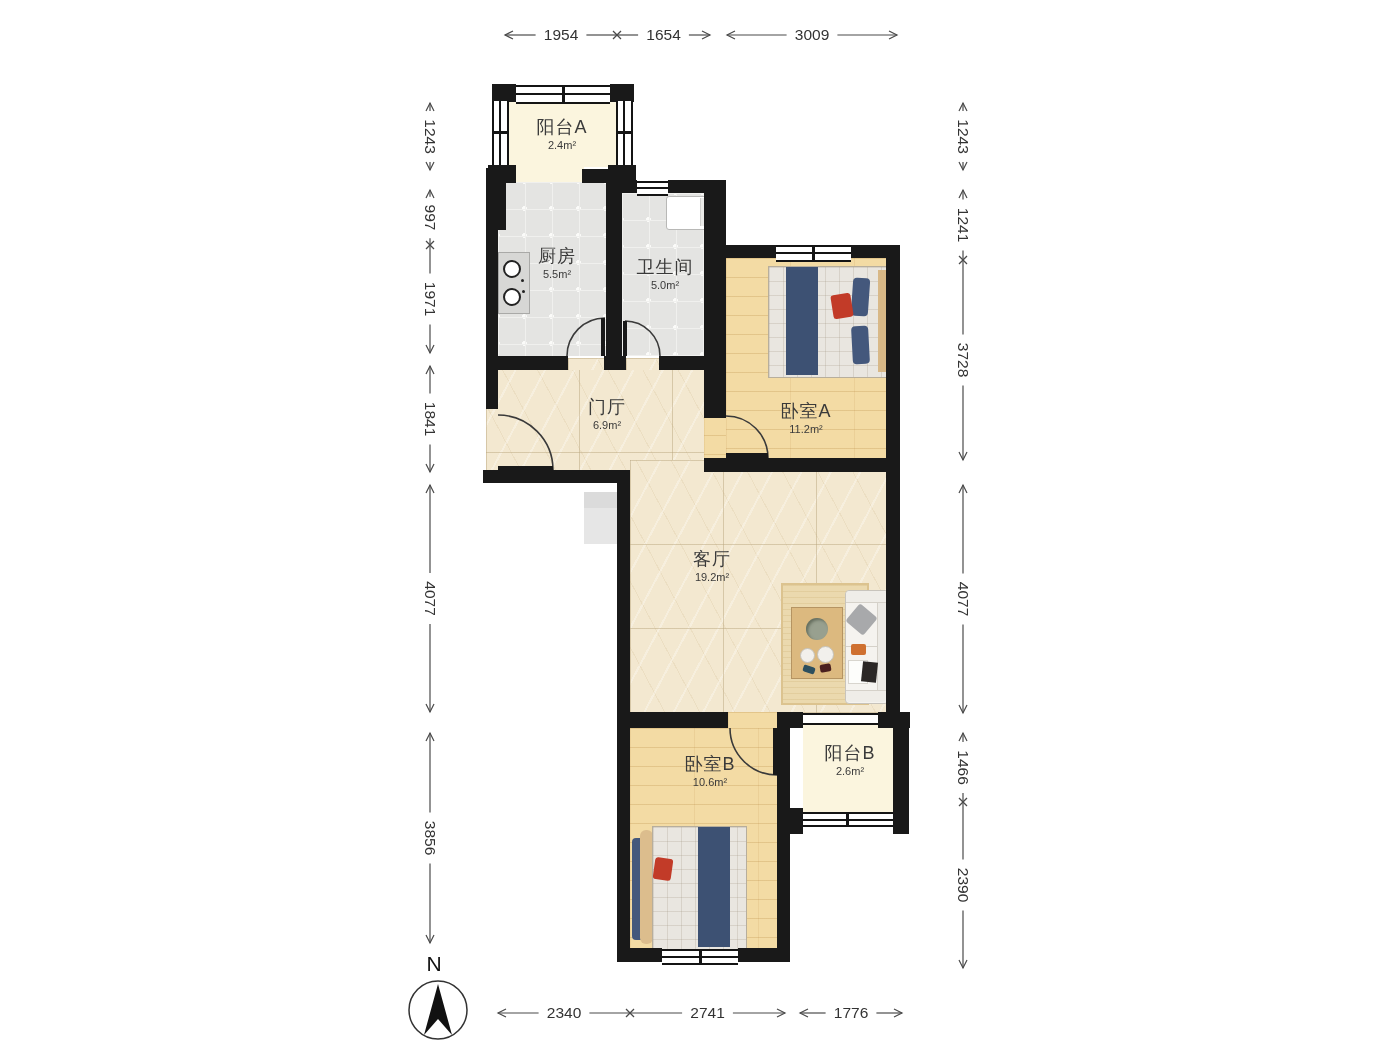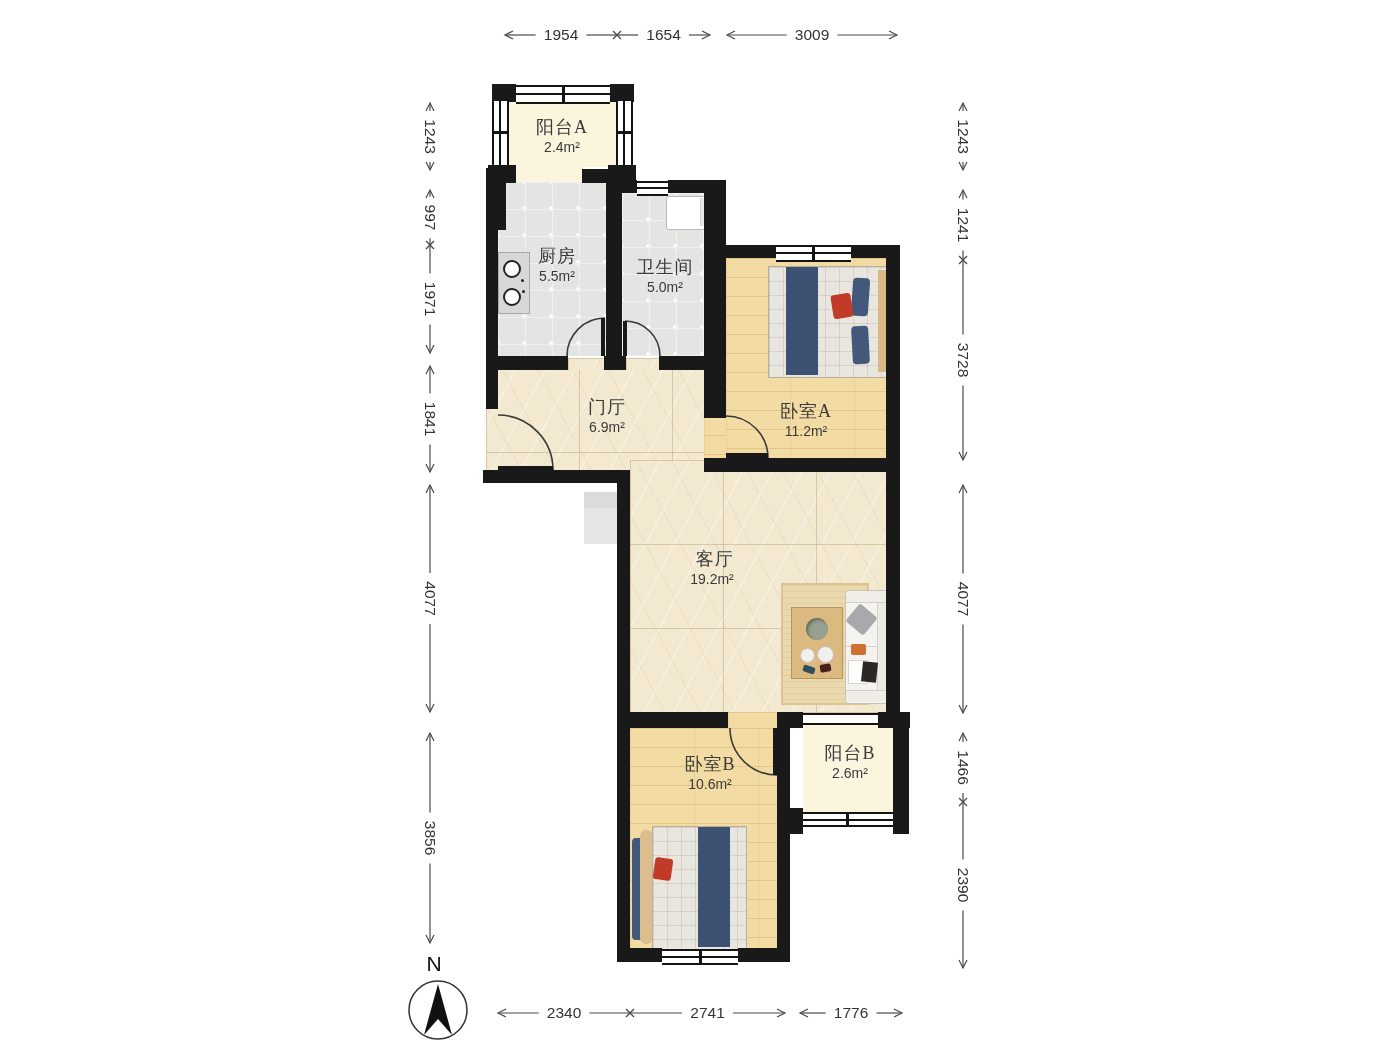--- a/index.html
+++ b/index.html
@@ -42,22 +42,22 @@
   .win{background:#ffffff;z-index:4;}
   .win-h{border-top:2px solid #141414;border-bottom:2px solid #141414;
     background:linear-gradient(#fff calc(50% - 1px), #141414 calc(50% - 1px) calc(50% + 1px), #fff calc(50% + 1px));}
   .win-v{border-left:2px solid #141414;border-right:2px solid #141414;
     background:linear-gradient(90deg,#fff calc(50% - 1px), #141414 calc(50% - 1px) calc(50% + 1px), #fff calc(50% + 1px));}
   .mull-h{position:absolute;top:0;bottom:0;width:3px;background:#141414;}
   .mull-v{position:absolute;left:0;right:0;height:3px;background:#141414;}
   .sill{background:#fff;border-top:2px solid #141414;border-bottom:2px solid #141414;z-index:4;}
   
   .room-label{z-index:6;text-align:center;transform:translateX(-50%);color:#3a3a3a;line-height:1.25;white-space:nowrap;}
-  .room-label .rname{font-size:18px;letter-spacing:1px;font-family:Liberation Serif, serif;}
-  .room-label .rarea{font-size:14px;}
+  .room-label .rname{font-size:18px;letter-spacing:1px;}
+  .room-label .rarea{font-size:11px;}
   #overlay{position:absolute;left:0;top:0;z-index:5;pointer-events:none;}
   #compass-label{z-index:6;font-size:21px;color:#111;transform:translateX(-50%);}
   
   .round{border-radius:50%;}
 </style>
 </head>
 <body>
 
 <div id="stage">
 
@@ -186,21 +186,21 @@
     <div class="rarea">5.0m²</div>
   </div>
   <div class="abs room-label" style="left:607px;top:396px;">
     <div class="rname">门厅</div>
     <div class="rarea">6.9m²</div>
   </div>
   <div class="abs room-label" style="left:806px;top:400px;">
     <div class="rname">卧室A</div>
     <div class="rarea">11.2m²</div>
   </div>
-  <div class="abs room-label" style="left:712px;top:548px;text-align:right;">
+  <div class="abs room-label" style="left:712px;top:548px;">
     <div class="rname">客厅</div>
     <div class="rarea">19.2m²</div>
   </div>
   <div class="abs room-label" style="left:710px;top:753px;">
     <div class="rname">卧室B</div>
     <div class="rarea">10.6m²</div>
   </div>
   <div class="abs room-label" style="left:850px;top:742px;">
     <div class="rname">阳台B</div>
     <div class="rarea">2.6m²</div>

